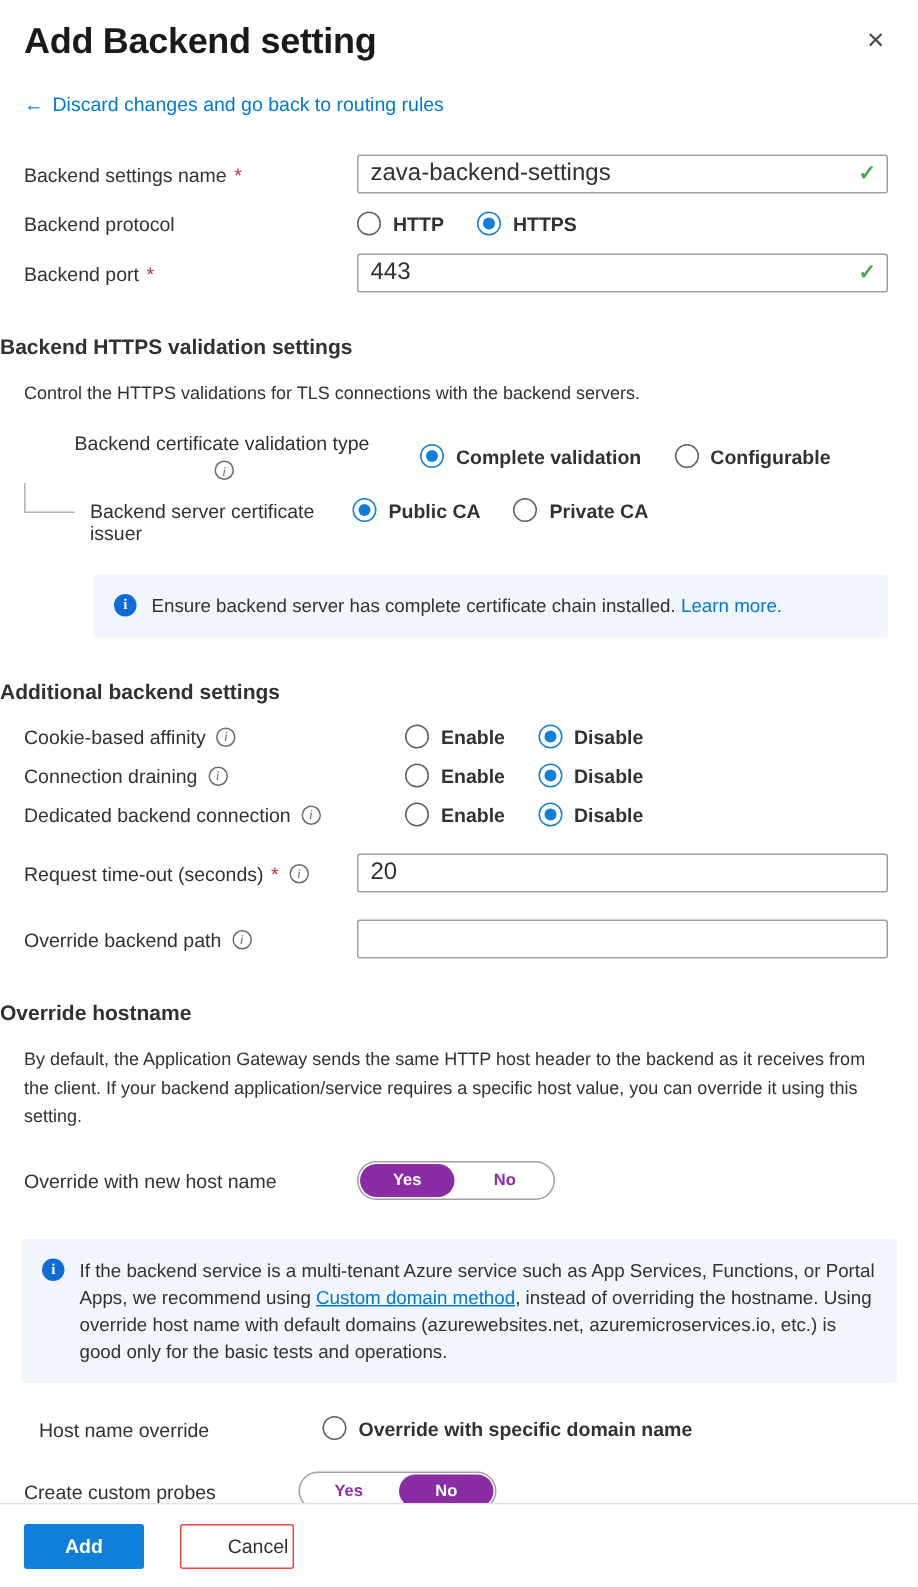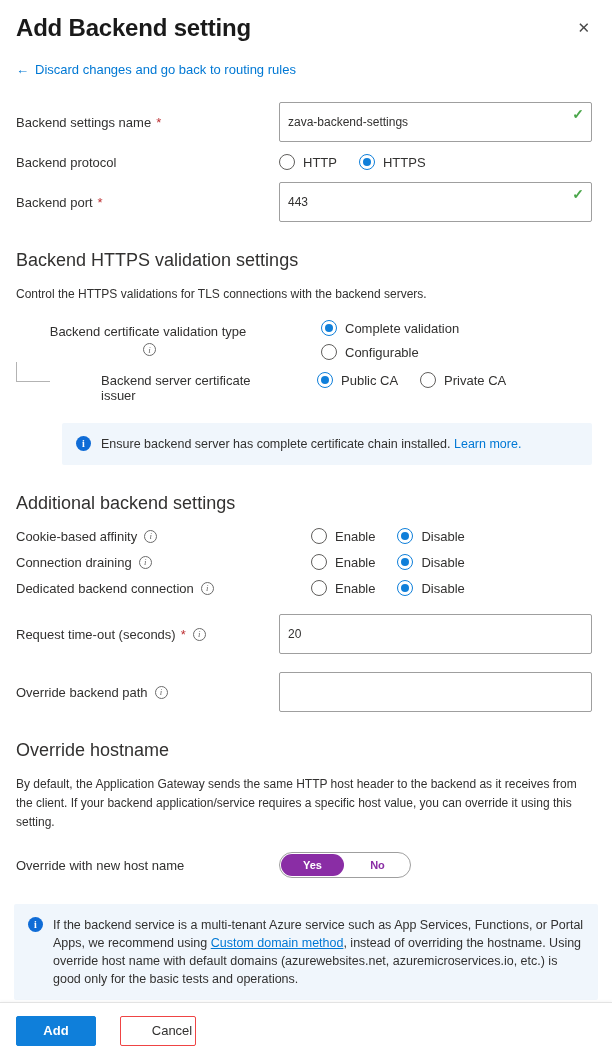--- a/index.html
+++ b/index.html
@@ -9,50 +9,50 @@
 
   
   .header { display:flex; justify-content:space-between; align-items:flex-start; padding:14px 18px 0 16px; }
   .title { font-size:24px; font-weight:700; color:#1a1a1a; letter-spacing:-0.2px; }
   .close-btn { font-size:15px; color:#4a4a4a; cursor:pointer; line-height:24px; padding:2px 4px; }
   .back-link { display:inline-flex; gap:6px; margin:20px 0 0 16px; font-size:13px; color:#0078d4; cursor:pointer; }
   .back-link span { color:#0078d4; }
 
   
   .form { margin-top:24px; }
-  .form-row { display:flex; align-items:center; padding-left:16px; padding-right:20px; margin-bottom:12px;gap:41px; }
+  .form-row { display:flex; align-items:center; padding-left:16px; padding-right:20px; margin-bottom:12px; }
   .f-label { font-size:13px; color:#323130; flex-shrink:0; display:flex; align-items:center; gap:4px; }
   .lw-222 { width:222px; }
   .lw-264 { width:264px;flex-direction:column; }
   .lw-254 { width:254px; }
   .lw-189 { width:189px; }
   .lw-183 { width:183px; }
   .req { color:#bc2f32; margin-left:1px; }
   .info-i { display:inline-flex; align-items:center; justify-content:center; width:13px; height:13px;
             border:1px solid #6b6b6b; border-radius:50%; font-size:9px; color:#6b6b6b; margin-left:3px;
             font-family:"Liberation Serif", serif; font-style:italic; flex-shrink:0; cursor:pointer; }
 
   
   .input-wrap { position:relative; flex:1; }
-  .text-input { width:100%; height:40px; border:1px solid #9f9f9f; border-radius:2px; padding:0 26px 0 8px;
-                font-family:"Liberation Sans", sans-serif; font-size:12px; color:#323130; outline:none; }
+  .text-input { width:100%; height:26px; border:1px solid #9f9f9f; border-radius:2px; padding:0 26px 0 8px;
+                font-family:"Liberation Sans", sans-serif; font-size:16px; color:#323130; outline:none; }
   .valid-check { position:absolute; right:8px; top:4px; color:#4aa64a; font-size:14px; font-weight:700; }
 
   
   .radio-group { display:flex; align-items:center; gap:8px; flex-wrap:wrap; }
   .radio-opt { display:flex; align-items:center; gap:8px; margin-right:14px; cursor:pointer; }
   .radio { width:16px; height:16px; border:1px solid #605e5c; border-radius:50%; background:#fff;
            display:inline-flex; align-items:center; justify-content:center; flex-shrink:0; }
   .radio.checked { border-color:#0f7fda; }
   .radio .dot { width:8px; height:8px; border-radius:50%; background:transparent; }
   .radio.checked .dot { background:#0f7fda; }
-  .radio-label { font-size:13px; color:#323130; }
-
-  
-  .section-h { font-size:18px; font-weight:400; color:#323130; padding-left:16px; margin:28px 0 14px; }
+  .radio-label { font-size:13px; color:#323130;font-weight:bold; }
+
+  
+  .section-h { font-size:14px; font-weight:700; color:#323130; margin:28px 0 14px; }
   .section-p { font-size:12px; color:#323130; padding:0 20px 0 16px; margin-bottom:16px; line-height:19px; }
 
   
   .indent-row { align-items:flex-start; }
   .connector { width:34px; height:20px; border-left:1px solid #b3b3b3; border-bottom:1px solid #b3b3b3;
                margin-top:-10px; flex-shrink:0; }
   .indent-label { margin-left:10px; width:175px; padding-top:1px; }
 
   
   .banner { display:flex; gap:10px; background:#f0f6fc; border-radius:2px; padding:12px 14px; font-size:12.5px;

